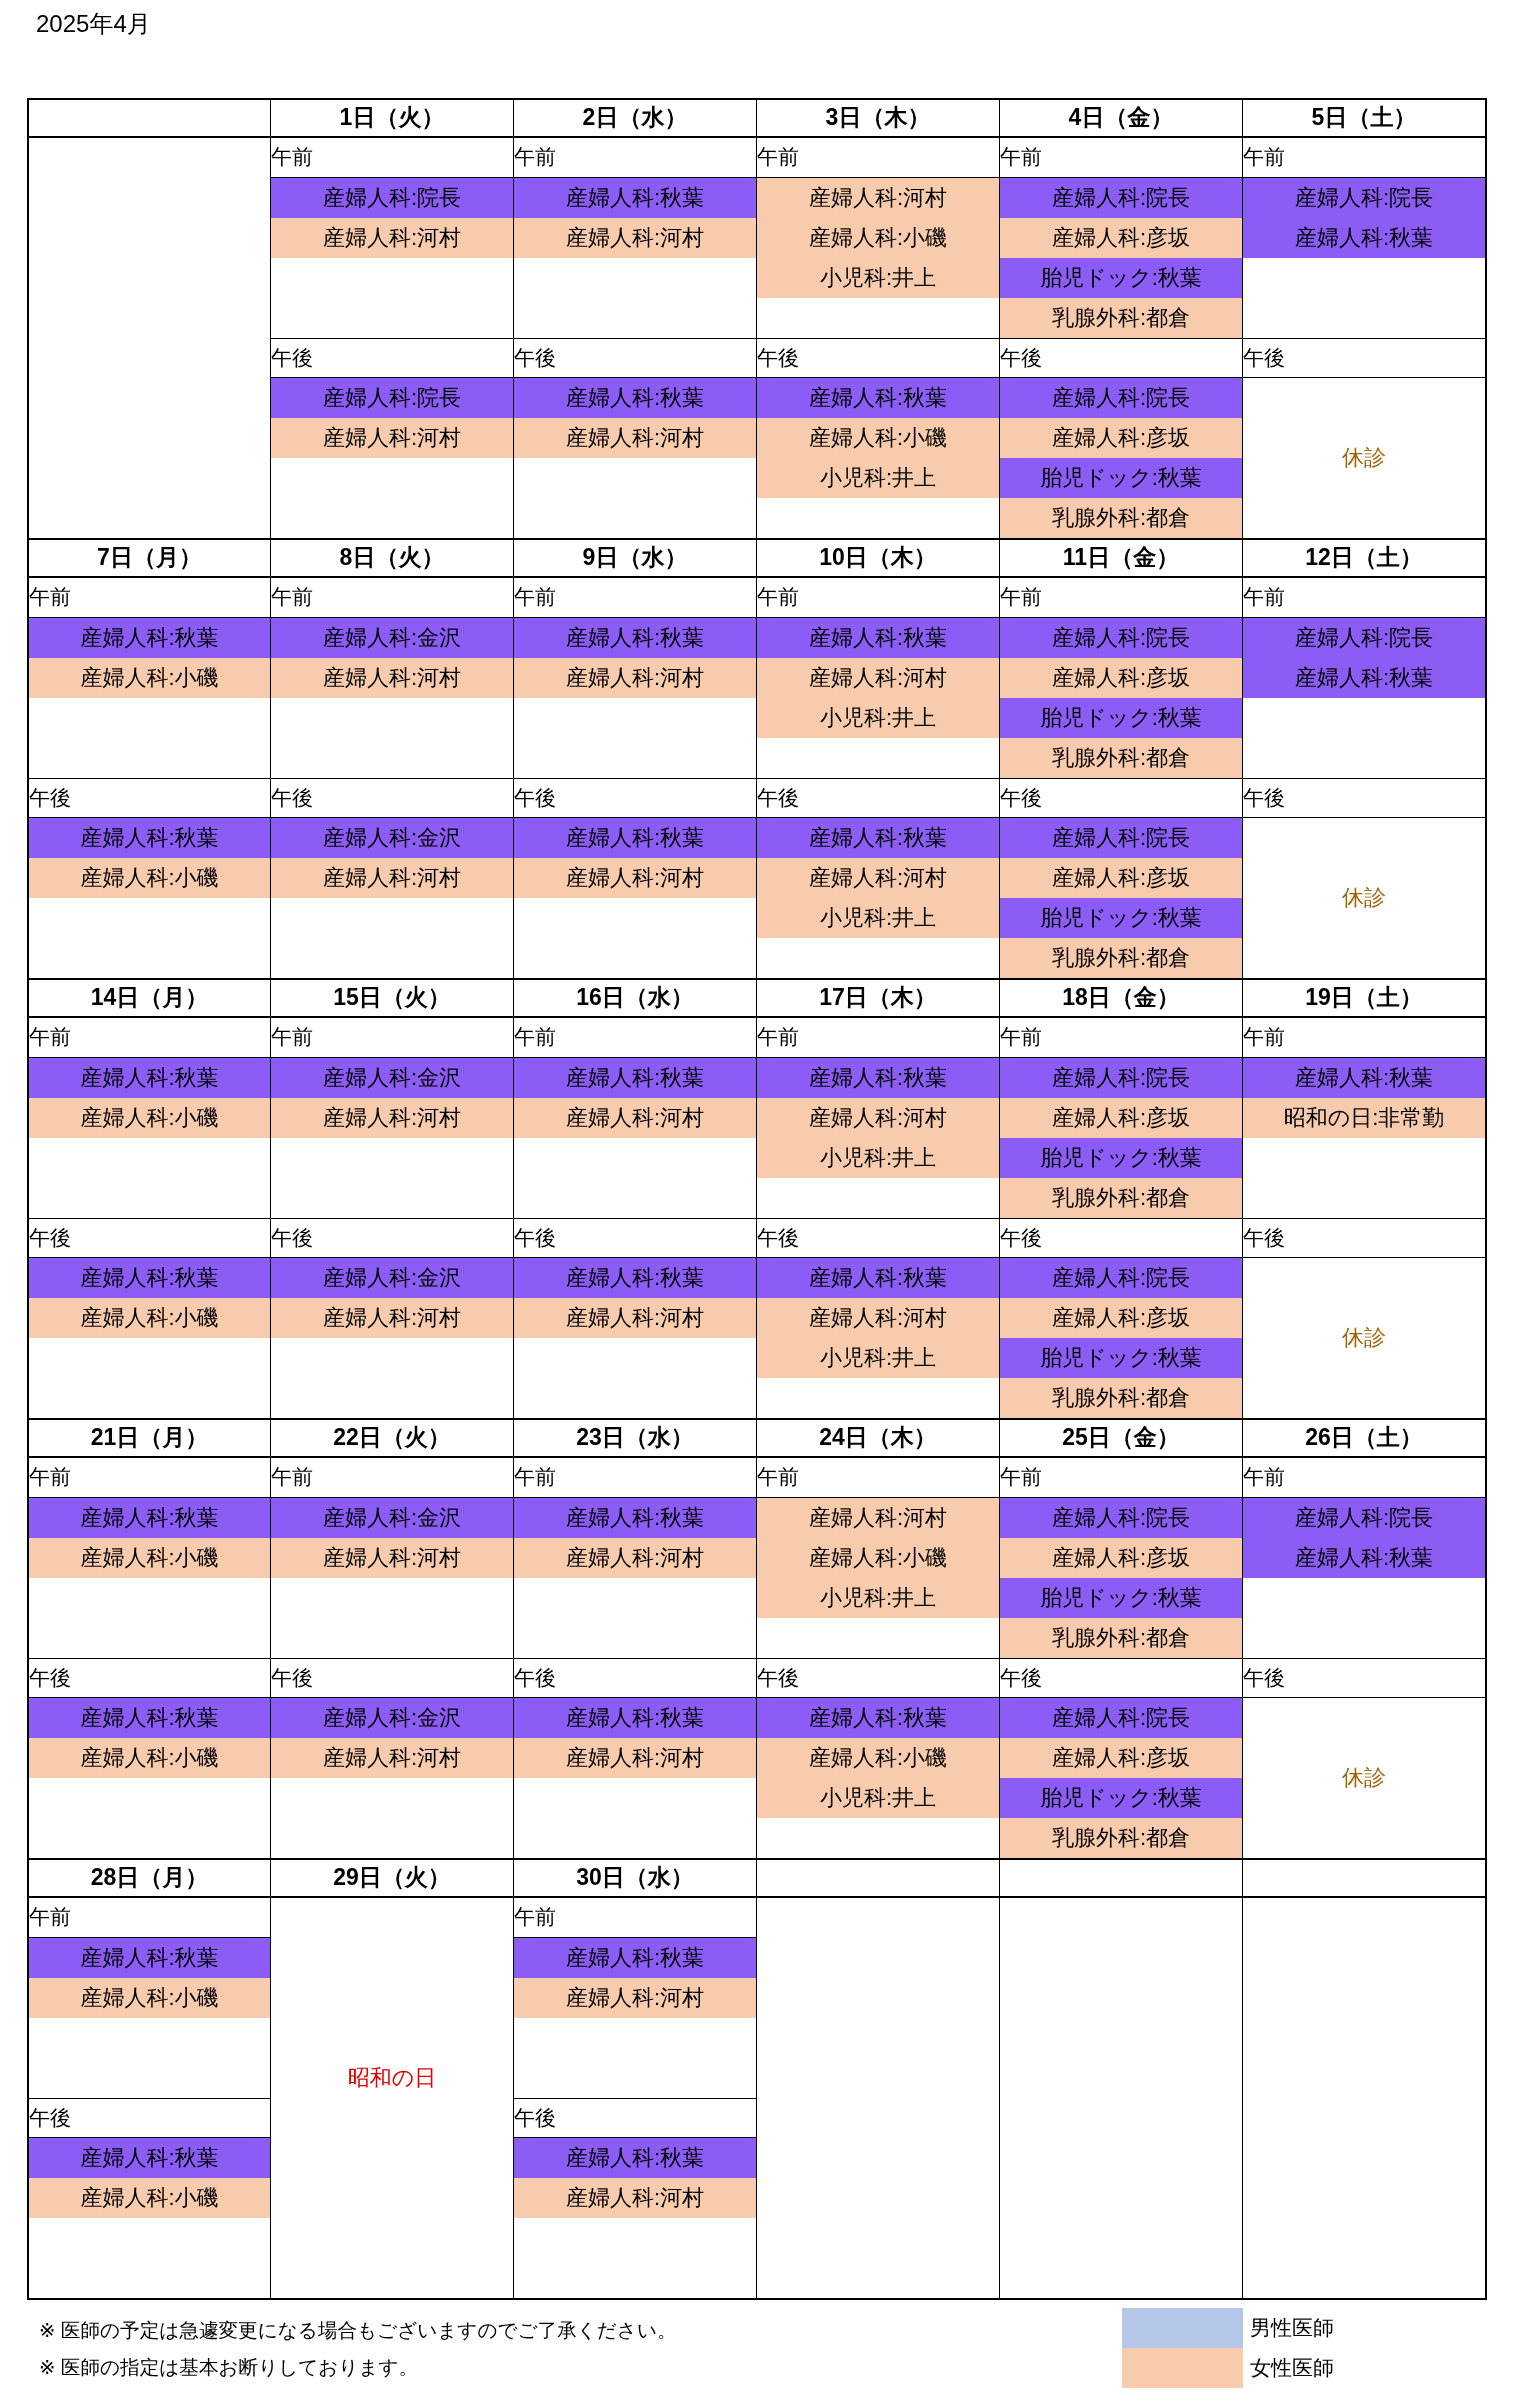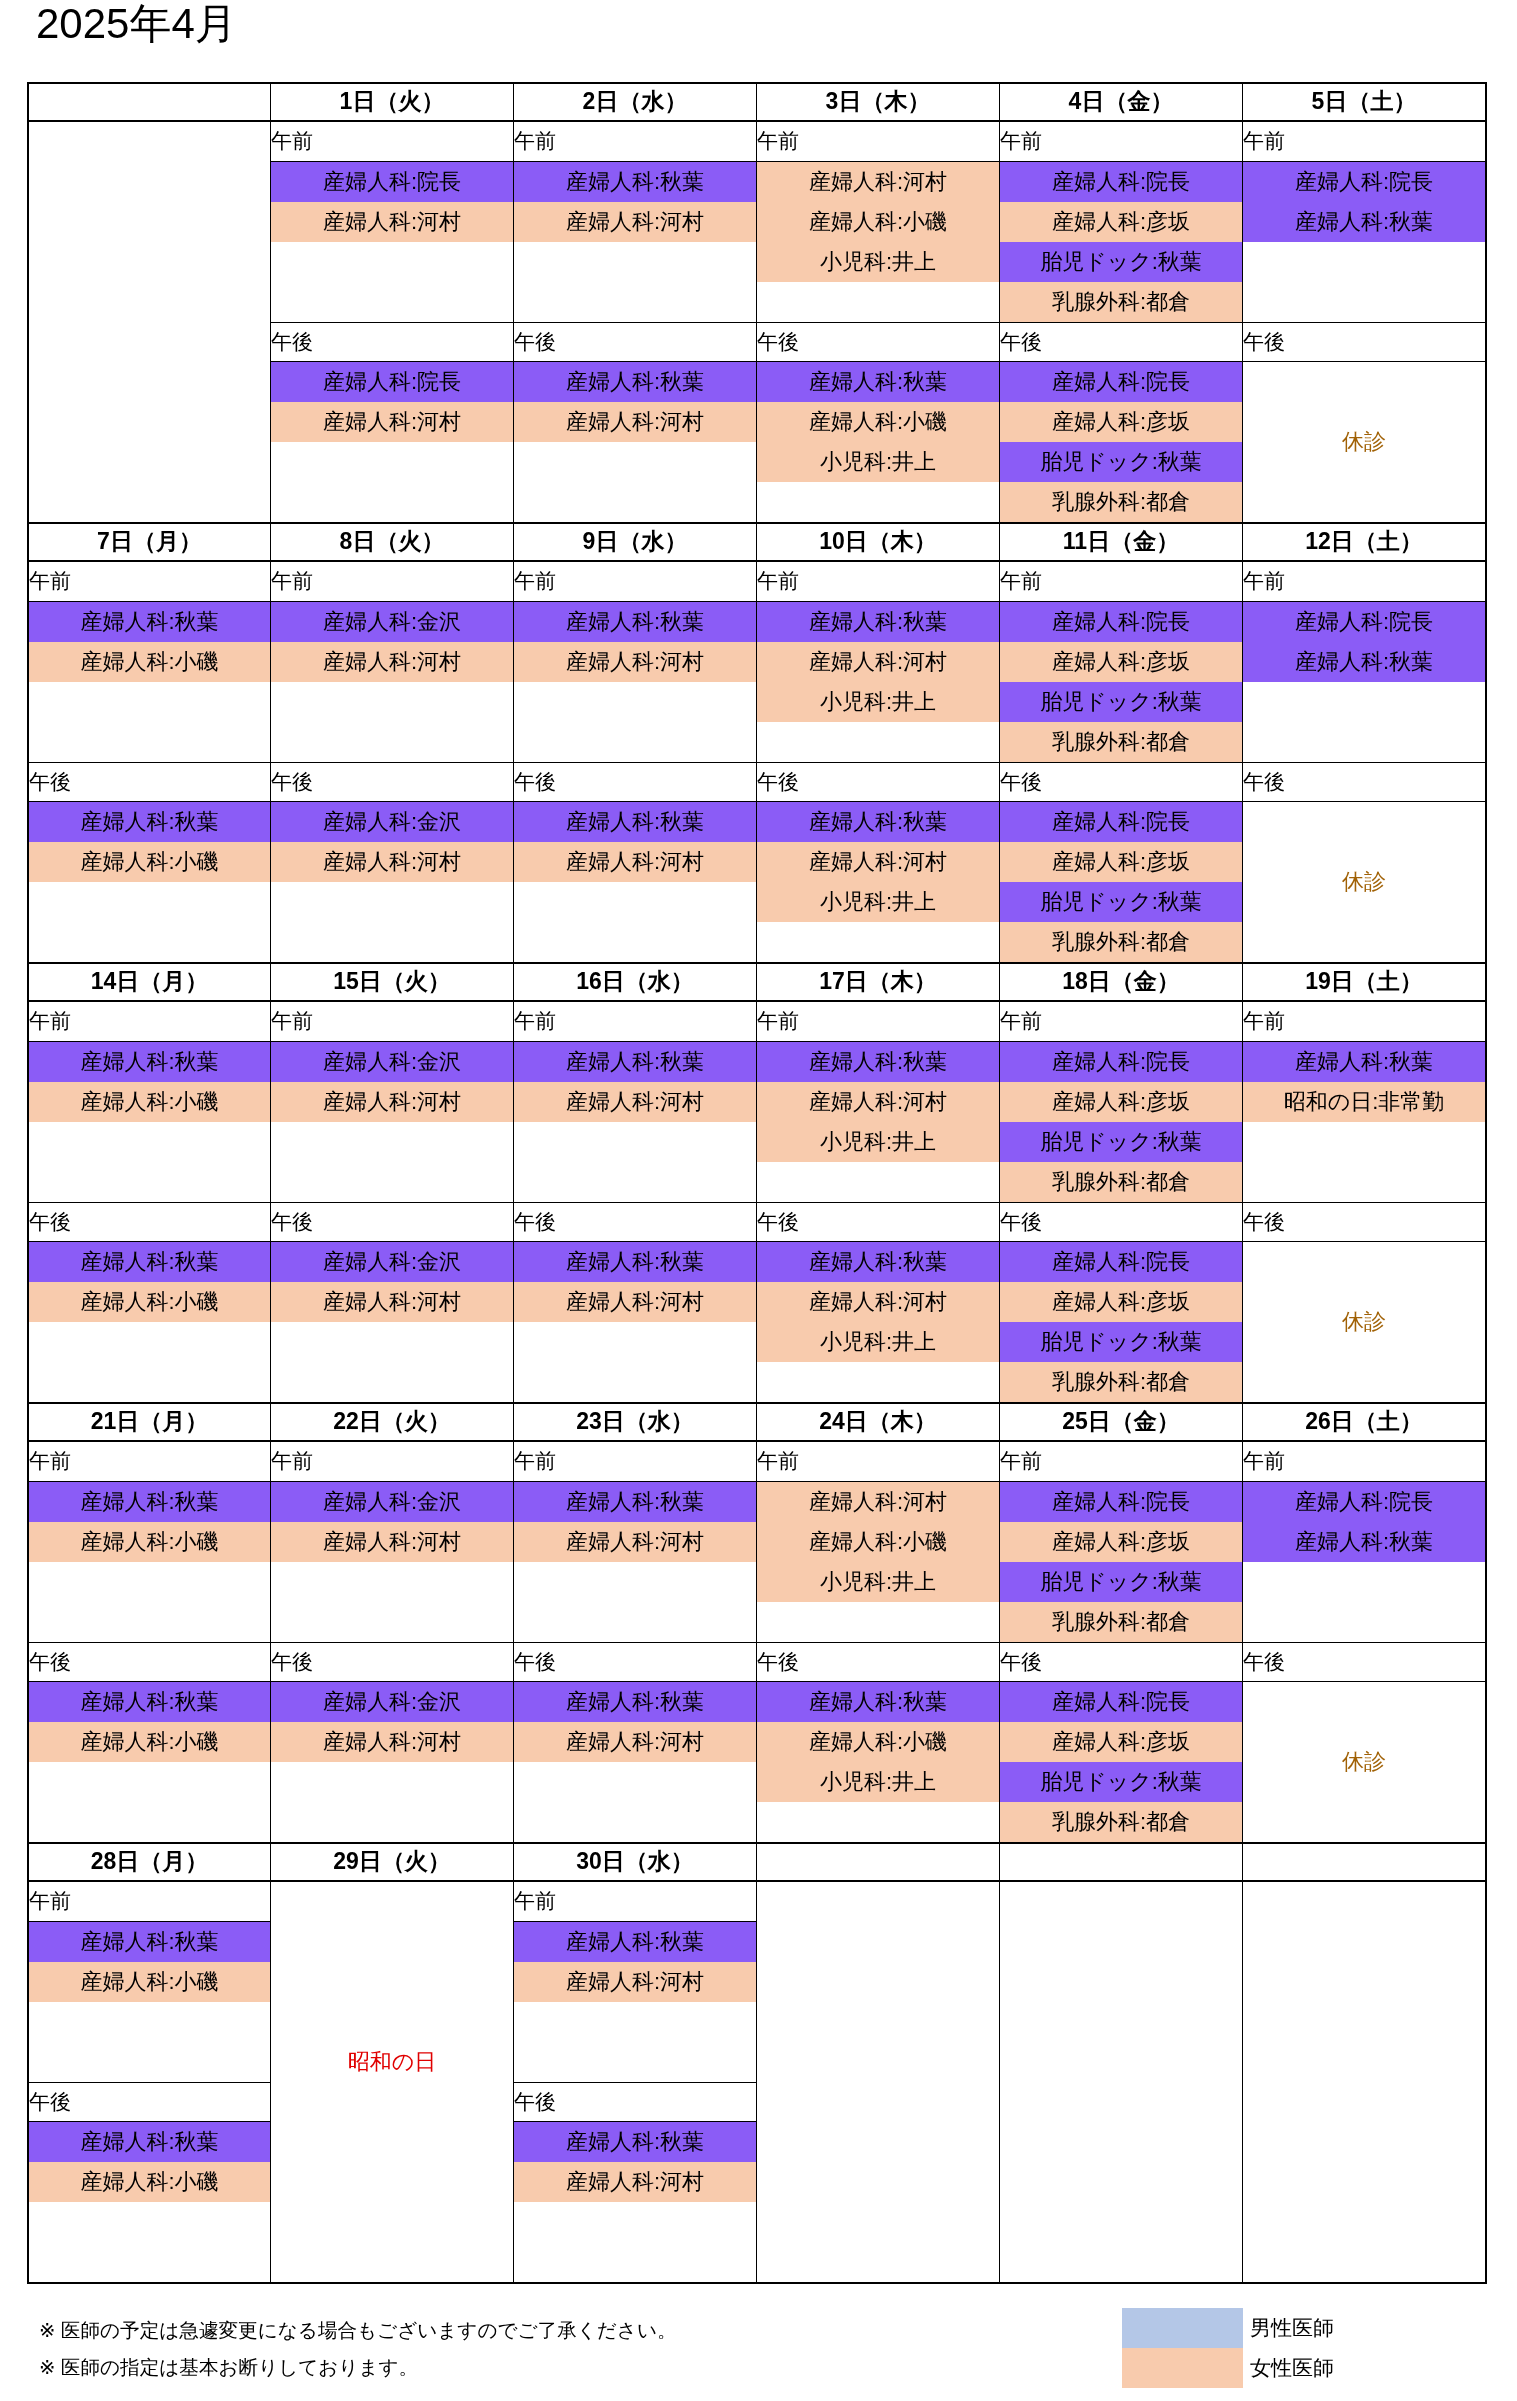--- a/index.html
+++ b/index.html
@@ -6,25 +6,25 @@
   body {
     position: relative;
     width: 1518px;
     height: 2401px;
     overflow: hidden;
     font-family: "Liberation Sans", "DejaVu Sans", sans-serif;
     color: #000;
   }
   .title {
     position: absolute; left: 36px; top: 3.3px;
-    font-size: 42px; line-height: 42px; font-weight: normal;
+    font-size: 24px; line-height: 42px; font-weight: normal;
     white-space: nowrap;
   }
   .cal {
-    position: absolute; left: 27px; top: 82px;
+    position: absolute; left: 27px; top: 98px;
     border-left: 2.4px solid #000; border-right: 2.4px solid #000; border-bottom: 2.4px solid #000;
     width: 1456px;
   }
   .week { display: flex; height: 440px; }
   .day {
     position: relative; flex: 0 0 243px; height: 440px;
     box-sizing: border-box; border-left: 1.6px solid #000;
   }
   .day:first-child { flex: 0 0 241px; border-left: none; }
   .dh {

